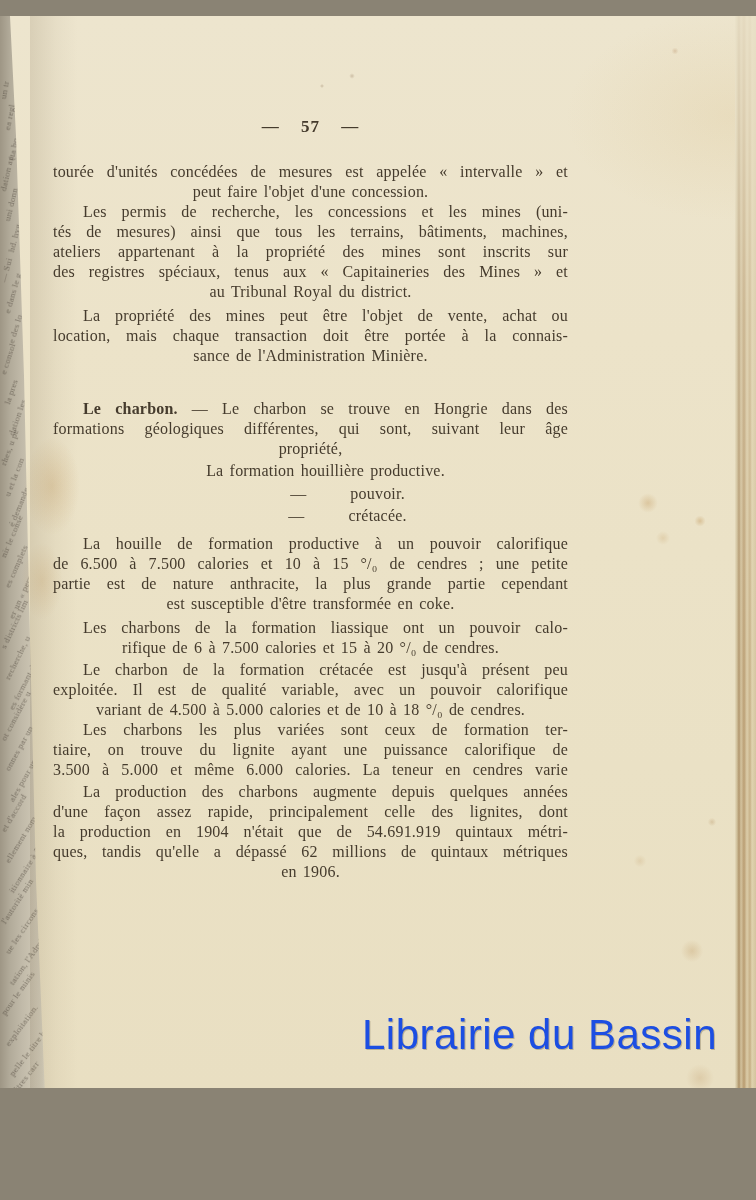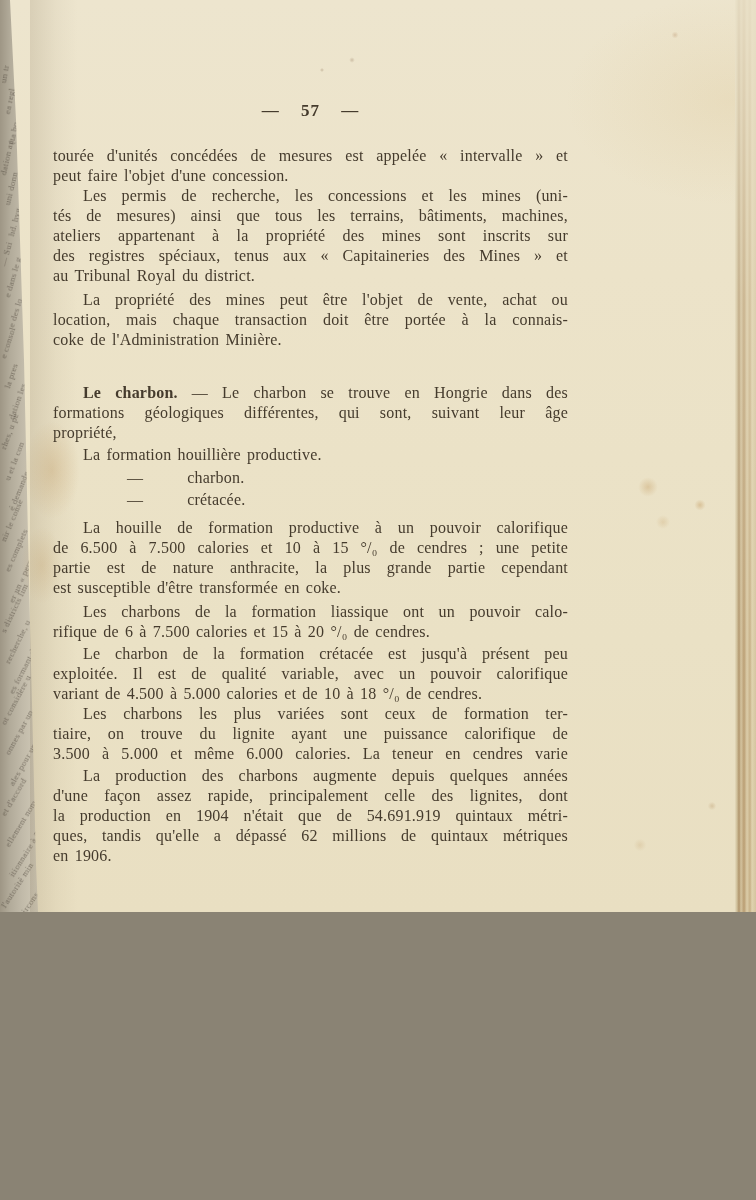--- a/index.html
+++ b/index.html
@@ -1,22 +1,23 @@
 <!DOCTYPE html>
 <html><head>
 <meta charset="utf-8">
 <style>
   html,body{margin:0;padding:0;background:#8a8374;}
   .photo{
-    position:relative;width:756px;height:912px;overflow:hidden;
+    position:relative;width:756px;height:1072px;overflow:hidden;
     background:
       radial-gradient(ellipse 300px 160px at 500px 1180px, rgba(190,150,80,0.10), transparent 75%),
       radial-gradient(ellipse 220px 140px at 730px 100px, rgba(205,170,100,0.14), transparent 75%),
       linear-gradient(180deg,#ede5ce 0%,#ece3c9 30%,#eae1c5 70%,#e9dfc2 100%);
     font-family:"Liberation Serif","DejaVu Serif",serif;
+    margin-top:16px;
   }
   
   .spine{
     position:absolute;left:0;top:0;width:52px;height:1200px;overflow:hidden;
     background:linear-gradient(90deg,#9e9685 0px,#b2ab9a 10px,#c1baa9 22px,#cdc6b4 34px,#d6d0be 45px,#e2dcc8 52px);
     clip-path:polygon(0 0,10px 0,16px 10%,24px 30%,30px 52%,36px 72%,46px 92%,52px 100%,0 100%);
   }
   .spine::after{
     content:"";position:absolute;right:0;top:0;width:10px;height:100%;
     background:linear-gradient(90deg,transparent,rgba(245,240,222,0.55));
@@ -58,21 +59,21 @@
       radial-gradient(circle 3px at 322px 70px, rgba(120,90,60,0.30), transparent 70%);
   }
   
   .pagenum{
     position:absolute;left:53px;top:101px;width:515px;text-align:center;
     font-size:17px;font-weight:700;color:#453b2d;word-spacing:16px;letter-spacing:1px;
   }
   .text-block{position:absolute;left:53px;top:146px;width:515px;color:#453b2d;}
   .line{
     font-size:16px;line-height:20px;height:20px;letter-spacing:0.2px;word-spacing:2px;
-    text-align:left;overflow:visible;
+    text-align:center;overflow:visible;
   }
   .line b{font-weight:700;}
   .just{text-align:justify;text-align-last:justify;}
   .indent{text-indent:30px;}
   .gap-xs{margin-top:2px;}
   .gap-sm{margin-top:4px;}
   .gap-md{margin-top:7px;}
   .gap-lg{margin-top:33px;}
   .list{padding-left:74px;height:22px;line-height:22px;text-indent:0;}
   .list .li-label{margin-left:44px;}
@@ -140,26 +141,26 @@
   <div class="text-block" id="text-block">
       <div class="line just">tourée d'unités concédées de mesures est appelée « intervalle » et</div>
       <div class="line ">peut faire l'objet d'une concession.</div>
       <div class="line indent just">Les permis de recherche, les concessions et les mines (uni-</div>
       <div class="line just">tés de mesures) ainsi que tous les terrains, bâtiments, machines,</div>
       <div class="line just">ateliers appartenant à la propriété des mines sont inscrits sur</div>
       <div class="line just">des registres spéciaux, tenus aux « Capitaineries des Mines » et</div>
       <div class="line ">au Tribunal Royal du district.</div>
       <div class="line indent just gap-sm">La propriété des mines peut être l'objet de vente, achat ou</div>
       <div class="line just">location, mais chaque transaction doit être portée à la connais-</div>
-      <div class="line ">coke de l'Administration Minière.</div>
+      <div class="line ">sance de l'Administration Minière.</div>
       <div class="line indent just gap-lg"><b>Le charbon.</b> — Le charbon se trouve en Hongrie dans des</div>
       <div class="line just">formations géologiques différentes, qui sont, suivant leur âge</div>
       <div class="line ">propriété,</div>
       <div class="line indent gap-xs">La formation houillière productive.</div>
-      <div class="line list gap-xs"><span class="dash">—</span><span class="li-label">charbon.</span></div>
+      <div class="line list gap-xs"><span class="dash">—</span><span class="li-label">pouvoir.</span></div>
       <div class="line list"><span class="dash">—</span><span class="li-label">crétacée.</span></div>
       <div class="line indent just gap-md">La houille de formation productive à un pouvoir calorifique</div>
       <div class="line just">de 6.500 à 7.500 calories et 10 à 15 °/₀ de cendres ; une petite</div>
       <div class="line just">partie est de nature anthracite, la plus grande partie cependant</div>
       <div class="line ">est susceptible d'être transformée en coke.</div>
       <div class="line indent just gap-sm">Les charbons de la formation liassique ont un pouvoir calo-</div>
       <div class="line ">rifique de 6 à 7.500 calories et 15 à 20 °/₀ de cendres.</div>
       <div class="line indent just gap-xs">Le charbon de la formation crétacée est jusqu'à présent peu</div>
       <div class="line just">exploitée. Il est de qualité variable, avec un pouvoir calorifique</div>
       <div class="line ">variant de 4.500 à 5.000 calories et de 10 à 18 °/₀ de cendres.</div>

